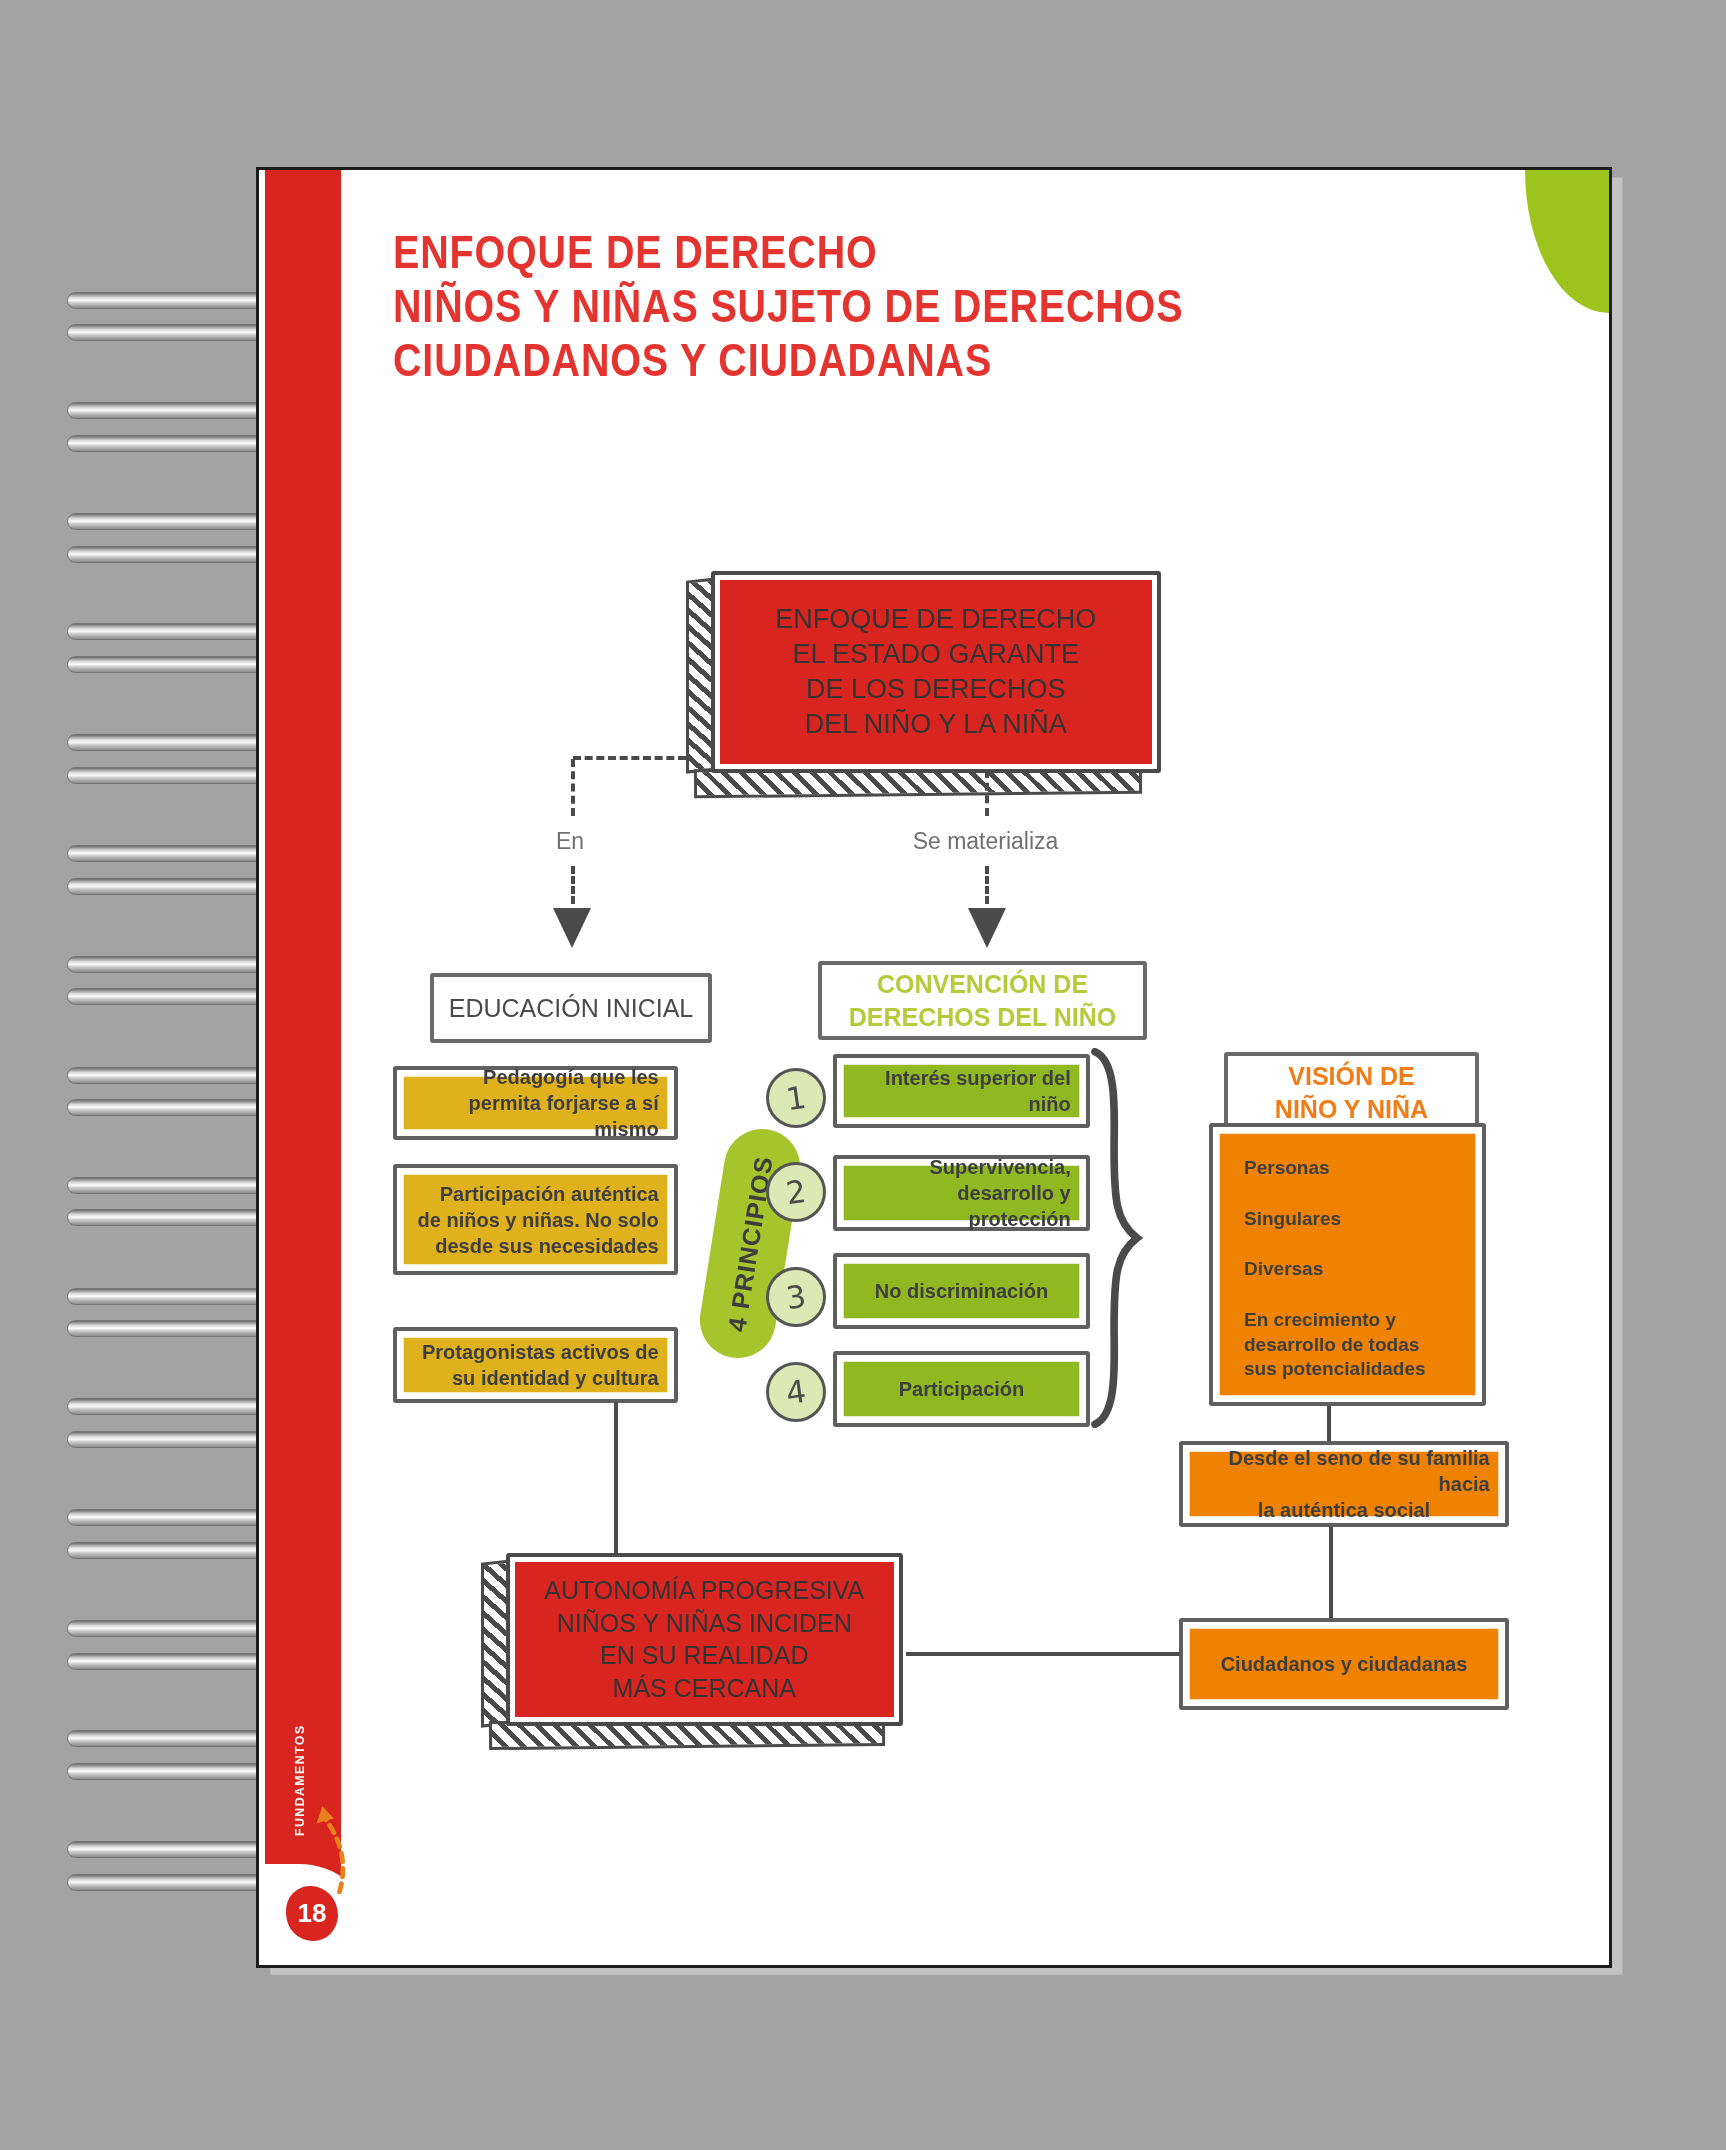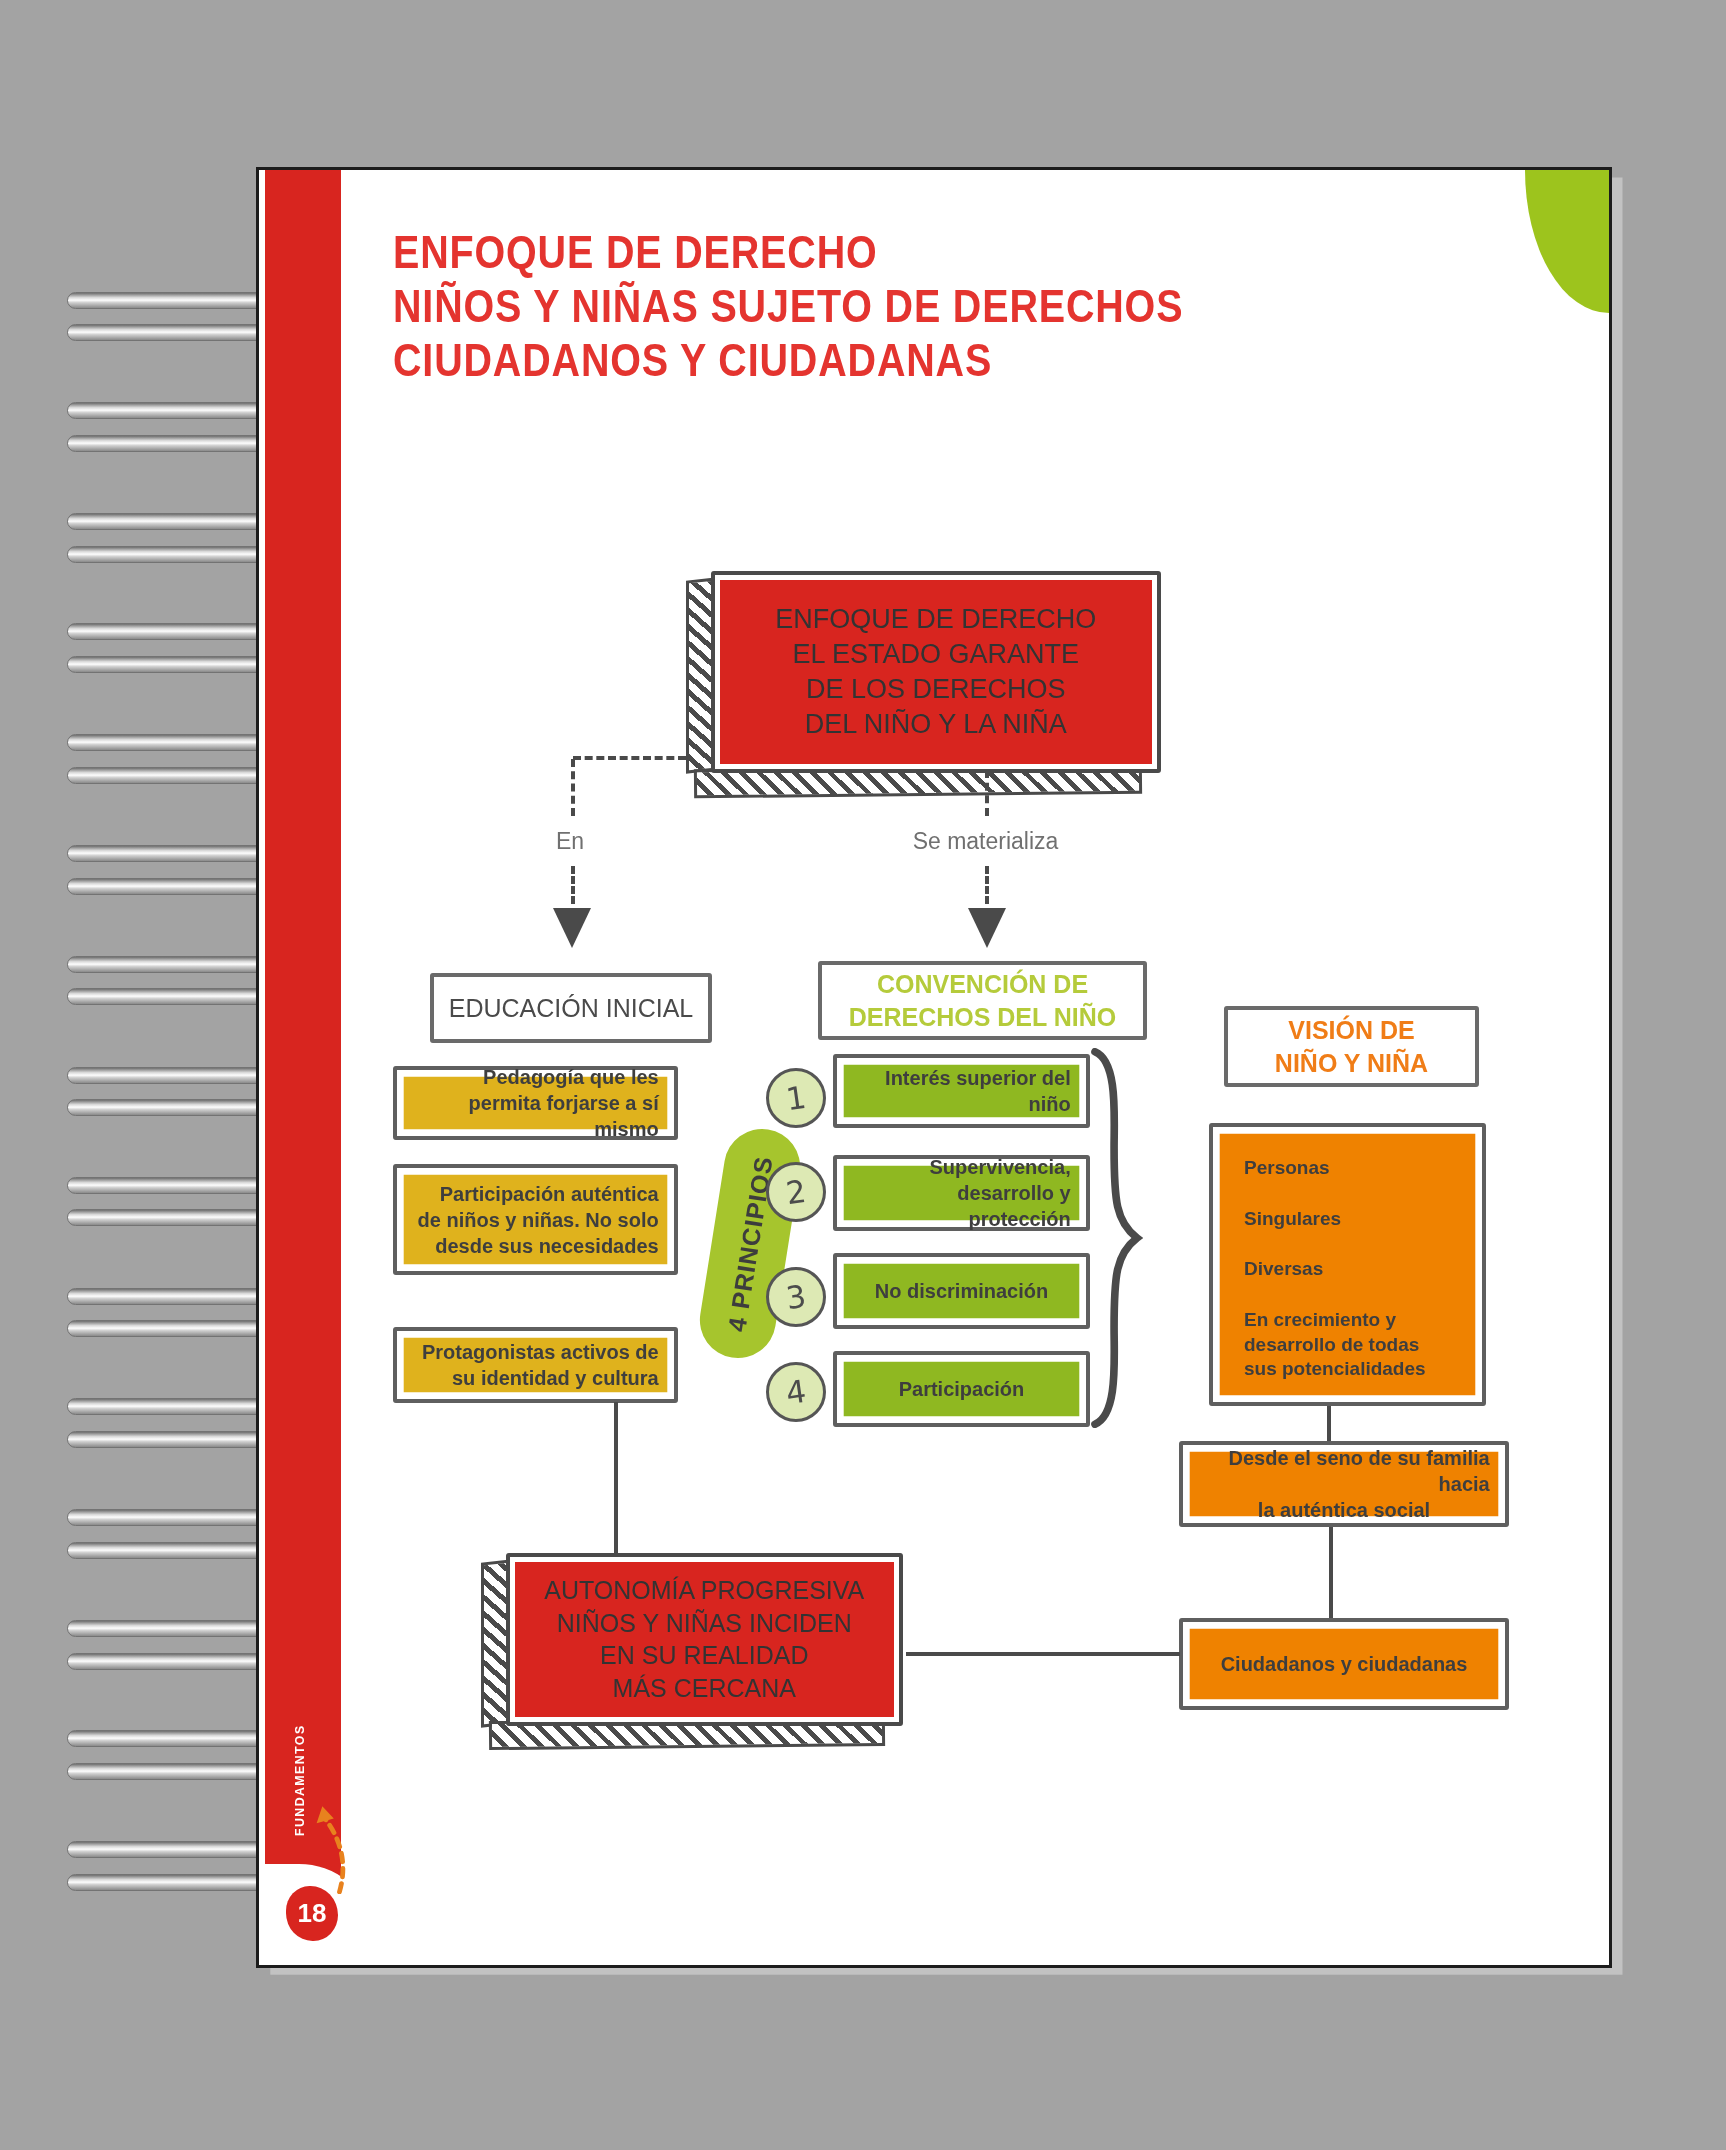--- a/index.html
+++ b/index.html
@@ -208,21 +208,21 @@
       <span>4</span>
     </div>
     <div class="framed green" style="left:574px;top:1181px;width:257px;height:76px;">
       <div>Participación</div>
     </div>
 
     <svg style="position:absolute;left:830px;top:878px;" width="54" height="380" viewBox="0 0 56 398">
       <path d="M6,4 C30,14 26,70 26,105 C26,160 28,182 50,199 C28,216 26,238 26,293 C26,328 30,384 6,394" fill="none" stroke="#4a4a4a" stroke-width="8" stroke-linecap="round"></path>
     </svg>
 
-    <div class="hbox vis" style="left:965px;top:836px;width:247px;height:73px;">
+    <div class="hbox vis" style="left:965px;top:882px;width:247px;height:73px;">
       <div>VISIÓN DE</div>
       <div>NIÑO Y NIÑA</div>
     </div>
 
     <div class="framed orange left" style="left:950px;top:953px;width:277px;height:283px;font-size:19px;">
       <div class="vitem">Personas</div>
       <div class="vitem">Singulares</div>
       <div class="vitem">Diversas</div>
       <div class="vitem" style="max-width:206px;">En crecimiento y desarrollo de todas sus potencialidades</div>
     </div>

